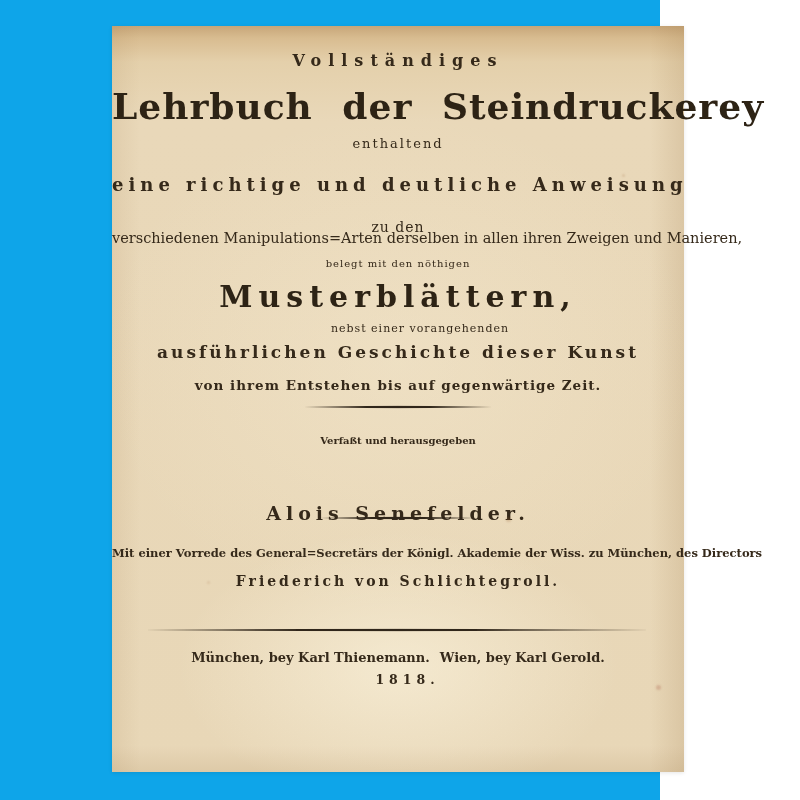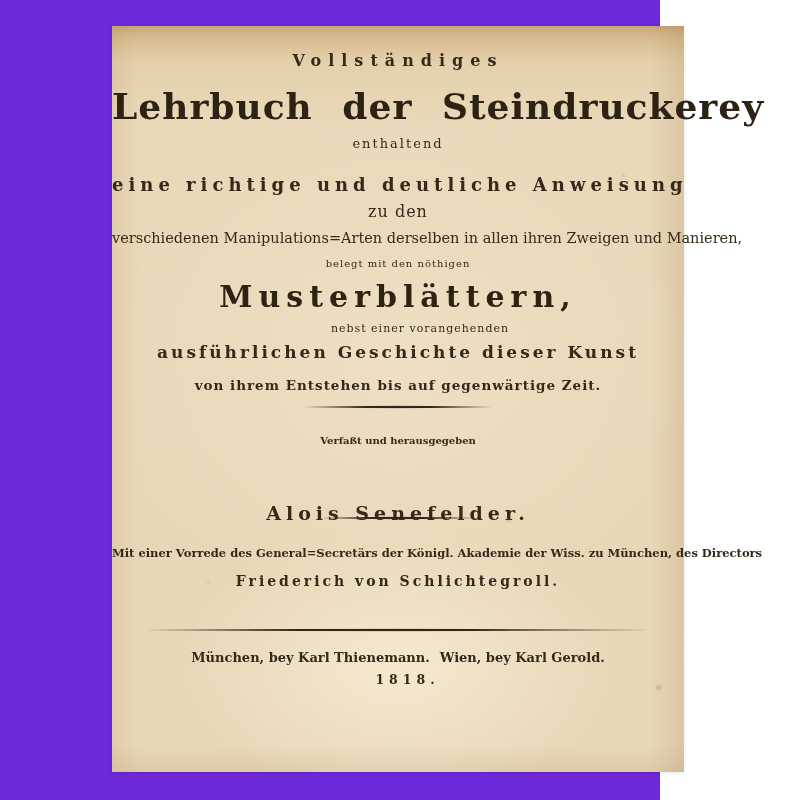--- a/index.html
+++ b/index.html
@@ -7,21 +7,21 @@
     padding: 0;
     width: 800px;
     height: 800px;
     overflow: hidden;
     font-family: "DejaVu Serif", "Liberation Serif", serif;
   }
   .backdrop {
     position: relative;
     width: 660px;
     height: 800px;
-    background: #6d28d9;
+    background: #0ea5e9;
   }
   .paper {
     position: absolute;
     left: 112px;
     top: 26px;
     width: 572px;
     height: 746px;
     background:
       radial-gradient(55% 26% at 50% 86%, rgba(252,245,224,0.60) 0%, rgba(252,245,224,0) 70%),
       radial-gradient(70% 45% at 50% 45%, rgba(248,238,214,0.35) 0%, rgba(248,238,214,0) 75%),
@@ -45,21 +45,21 @@
     left: 50%;
     transform: translate(-50%, -50%);
     height: 3px;
     background: #30261a;
     clip-path: polygon(0 50%, 50% 0, 100% 50%, 50% 100%);
   }
   .series        { top: 34px;  font-size: 16px; font-weight: bold; letter-spacing: 7px; }
   .main-title    { top: 80px;  font-size: 36px; font-weight: bold; letter-spacing: 1px; word-spacing: 16px; color: #2d2315; }
   .enthaltend    { top: 117px; font-size: 13px; letter-spacing: 2px; }
   .subtitle      { top: 158px; font-size: 18px; font-weight: bold; letter-spacing: 5px; }
-  .zu-den        { top: 185px; font-size: 16px; letter-spacing: 1px; }
+  .zu-den        { top: 201px; font-size: 14px; letter-spacing: 1px; }
   .scope         { top: 212px; font-size: 14.5px; }
   .belegt        { top: 237px; font-size: 10px; letter-spacing: 1px; }
   .musterblaetter{ top: 270px; font-size: 30px; font-weight: bold; letter-spacing: 6px; color: #2d2315; }
   .nebst         { top: 302px; font-size: 11px; letter-spacing: 1px; margin-left: 44px; }
   .history       { top: 326px; font-size: 17px; font-weight: bold; letter-spacing: 3px; }
   .history-span  { top: 359px; font-size: 13.5px; letter-spacing: 1px; font-weight: bold; }
   .rule-1        { top: 381px; width: 188px; }
   .verfasst      { top: 414px; font-size: 10px; font-weight: bold; }
   .by-line       { top: 442px; font-size: 13.5px; font-weight: bold; }
   .author        { top: 487px; font-size: 19px; font-weight: bold; letter-spacing: 5px; }

